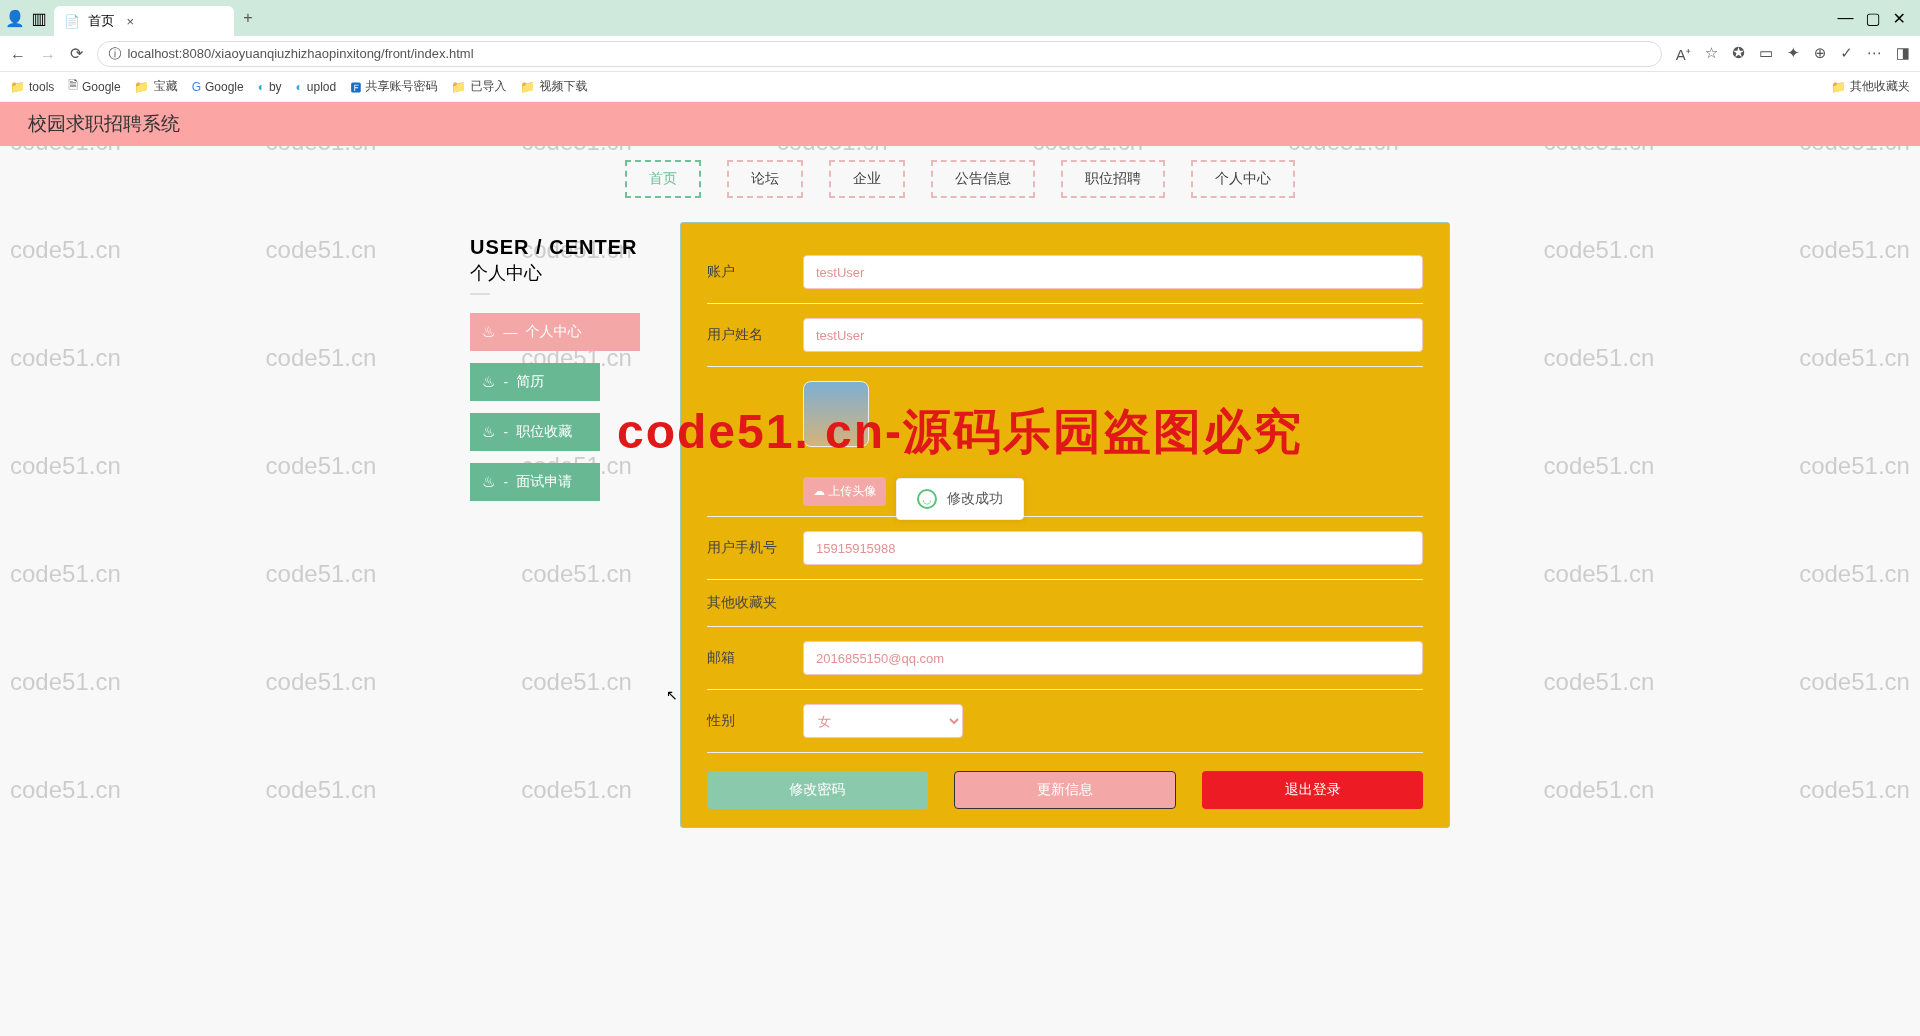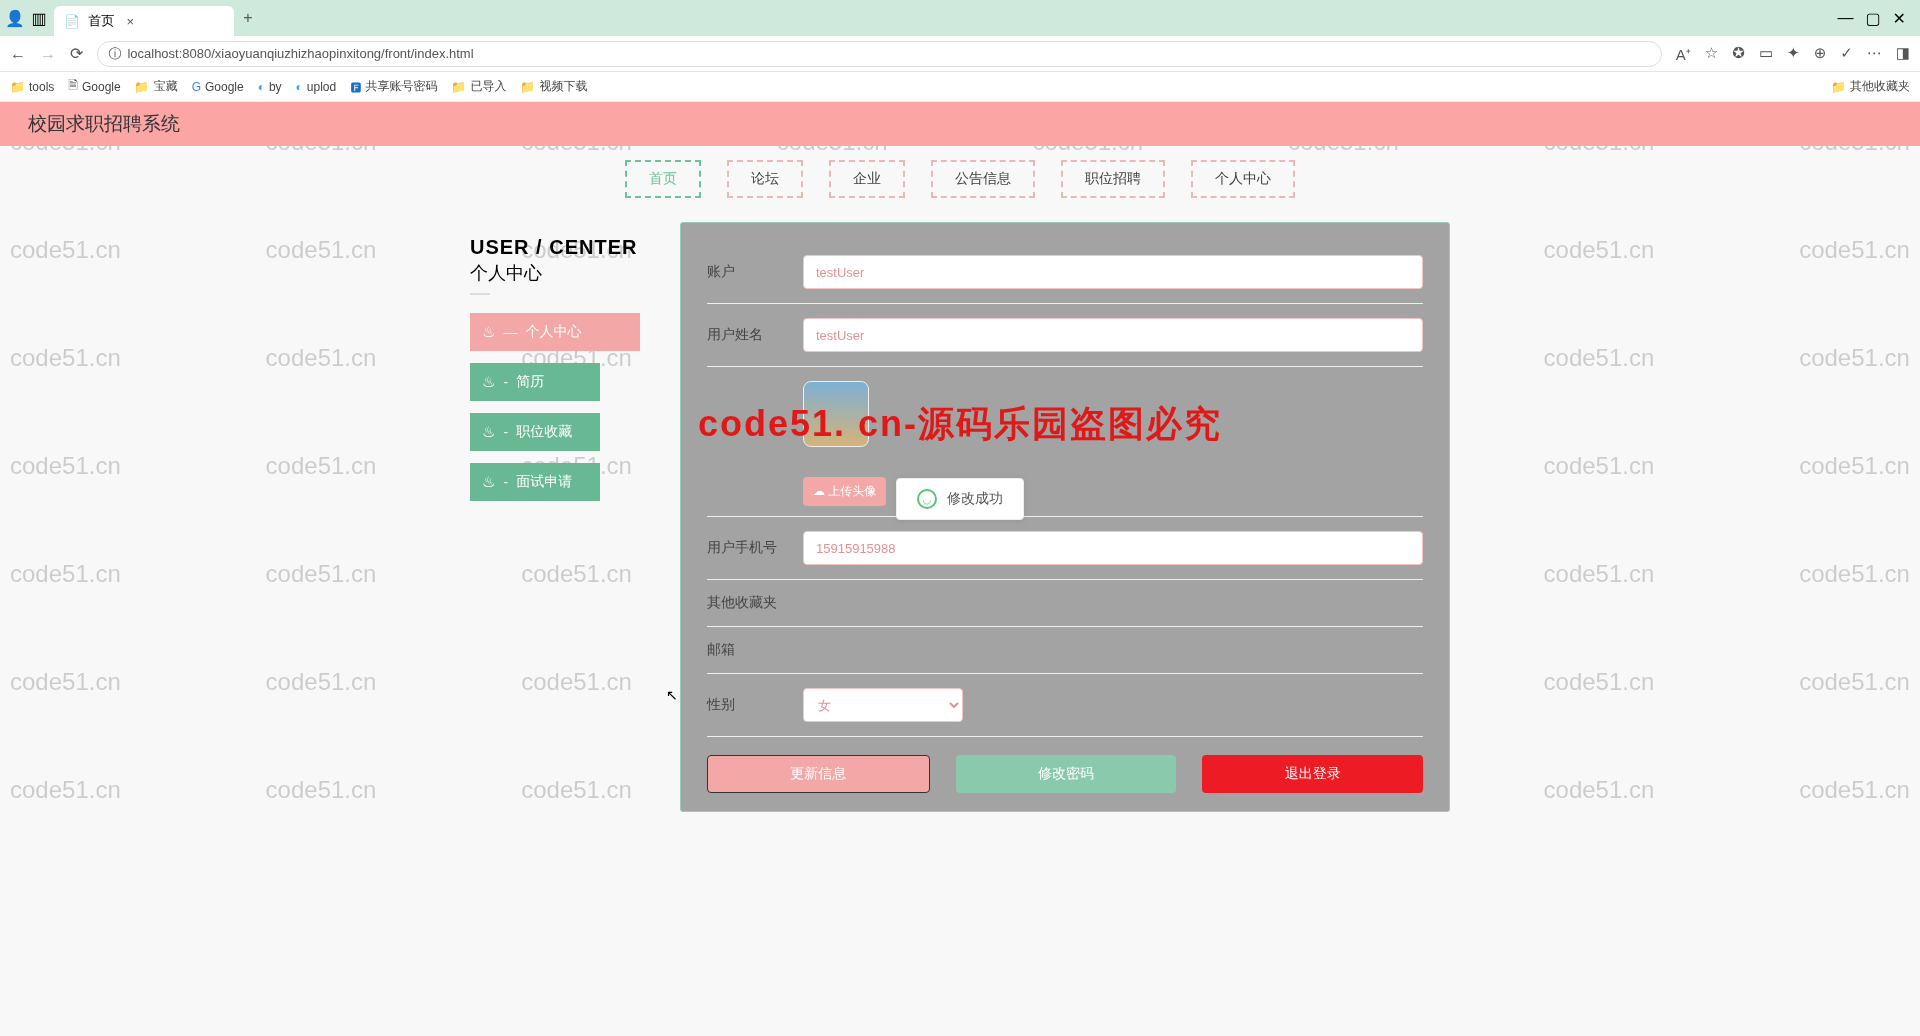--- a/index.html
+++ b/index.html
@@ -31,37 +31,37 @@
 .content{display:flex;justify-content:center;gap:30px;position:relative;z-index:2;padding:10px 0}
 .sidebar{width:180px}
 .side-title{font-size:20px;font-weight:700;letter-spacing:1px;margin:14px 0 2px}
 .side-sub{font-size:18px;margin-bottom:8px}
 .side-line{width:20px;height:2px;background:#ddd;margin-bottom:18px}
 .side-item{height:38px;display:flex;align-items:center;padding:0 12px;font-size:14px;color:#fff;margin-bottom:12px;cursor:pointer;gap:8px}
 .side-item.active{background:#f3a7a7;width:170px}
 .side-item.green{background:#68b993;width:130px}
 .flame{font-size:15px}
 .dash{opacity:.85}
-.panel{width:770px;background:#a3a3a3;border:1px solid #9ac9b6;border-radius:3px;padding:18px 26px}
+.panel{width:770px;background:#eab308;border:1px solid #9ac9b6;border-radius:3px;padding:18px 26px}
 .form-row{display:flex;align-items:center;padding:14px 0;border-bottom:1px solid #eee}
 .form-label{width:96px;font-size:14px;color:#444}
 .form-input{flex:1;height:34px;border:1px solid #f3c5c5;border-radius:4px;padding:0 12px;font-size:13px;color:#e29292;background:#fff}
 .avatar-row{display:flex;padding:14px 0 10px;border-bottom:1px solid #eee}
 .avatar-col{margin-left:96px}
 .avatar{width:66px;height:66px;border-radius:8px;background:linear-gradient(#7db0d4,#d4b37a);border:1px solid #eee;margin-bottom:30px}
 .upload-btn{background:#f3a7a7;color:#fff;border:none;border-radius:4px;padding:6px 10px;font-size:12px;cursor:pointer}
 .select{width:160px;height:34px;border:1px solid #f3c5c5;border-radius:4px;padding:0 10px;font-size:13px;color:#e29292;background:#fff}
 .btn-row{display:flex;gap:26px;padding-top:18px}
 .btn{flex:1;height:38px;border:none;border-radius:4px;color:#fff;font-size:14px;cursor:pointer}
 .btn-pink{background:#f3a7a7;border:1px solid #333}
 .btn-green{background:#8bc9ad}
 .btn-red{background:#ed1c24}
 .toast{position:absolute;left:50%;top:478px;transform:translateX(-50%);background:#fff;border:1px solid #eee;border-radius:4px;box-shadow:0 1px 6px rgba(0,0,0,.08);padding:10px 20px;display:flex;align-items:center;gap:10px;font-size:14px;color:#555;z-index:4}
 .toast-icon{width:20px;height:20px;border:2px solid #5bc278;border-radius:50%;display:inline-flex;align-items:center;justify-content:center;color:#5bc278;font-size:11px}
-.wm-big{position:absolute;left:50%;top:400px;transform:translateX(-50%);color:#e11818;font-size:36px;font-weight:600;z-index:3;letter-spacing:2px;white-space:nowrap;pointer-events:none}
+.wm-big{position:absolute;left:50%;top:400px;transform:translateX(-50%);color:#e11818;font-size:48px;font-weight:600;z-index:3;letter-spacing:2px;white-space:nowrap;pointer-events:none}
 .cursor{position:absolute;left:666px;top:687px;font-size:14px;z-index:5;pointer-events:none}
 </style>
 </head>
 <body>
 
 <div class="watermark">
   <div class="watermark-row">
       <span>code51.cn</span>
       <span>code51.cn</span>
       <span>code51.cn</span>
@@ -280,28 +280,29 @@
     </div>
     <div class="form-row">
       <div class="form-label">用户手机号</div>
       <input class="form-input" value="15915915988" style="">
     </div>
     <div class="form-row">
       <div class="form-label">其他收藏夹</div>
     </div>
     <div class="form-row">
       <div class="form-label">邮箱</div>
+      <input class="form-input" value="2016855150@qq.com" style="">
     </div>
     <div class="form-row">
       <div class="form-label">性别</div>
       <select class="select"><option>女</option></select>
     </div>
     <div class="btn-row">
+      <button class="btn btn-green">修改密码</button>
       <button class="btn btn-pink">更新信息</button>
-      <button class="btn btn-green">修改密码</button>
       <button class="btn btn-red">退出登录</button>
     </div>
   </div>
 </div>
 
 <div class="wm-big">code51. cn-源码乐园盗图必究</div>
 
 <div class="toast">
   <span class="toast-icon">◡</span>
   <span>修改成功</span>

